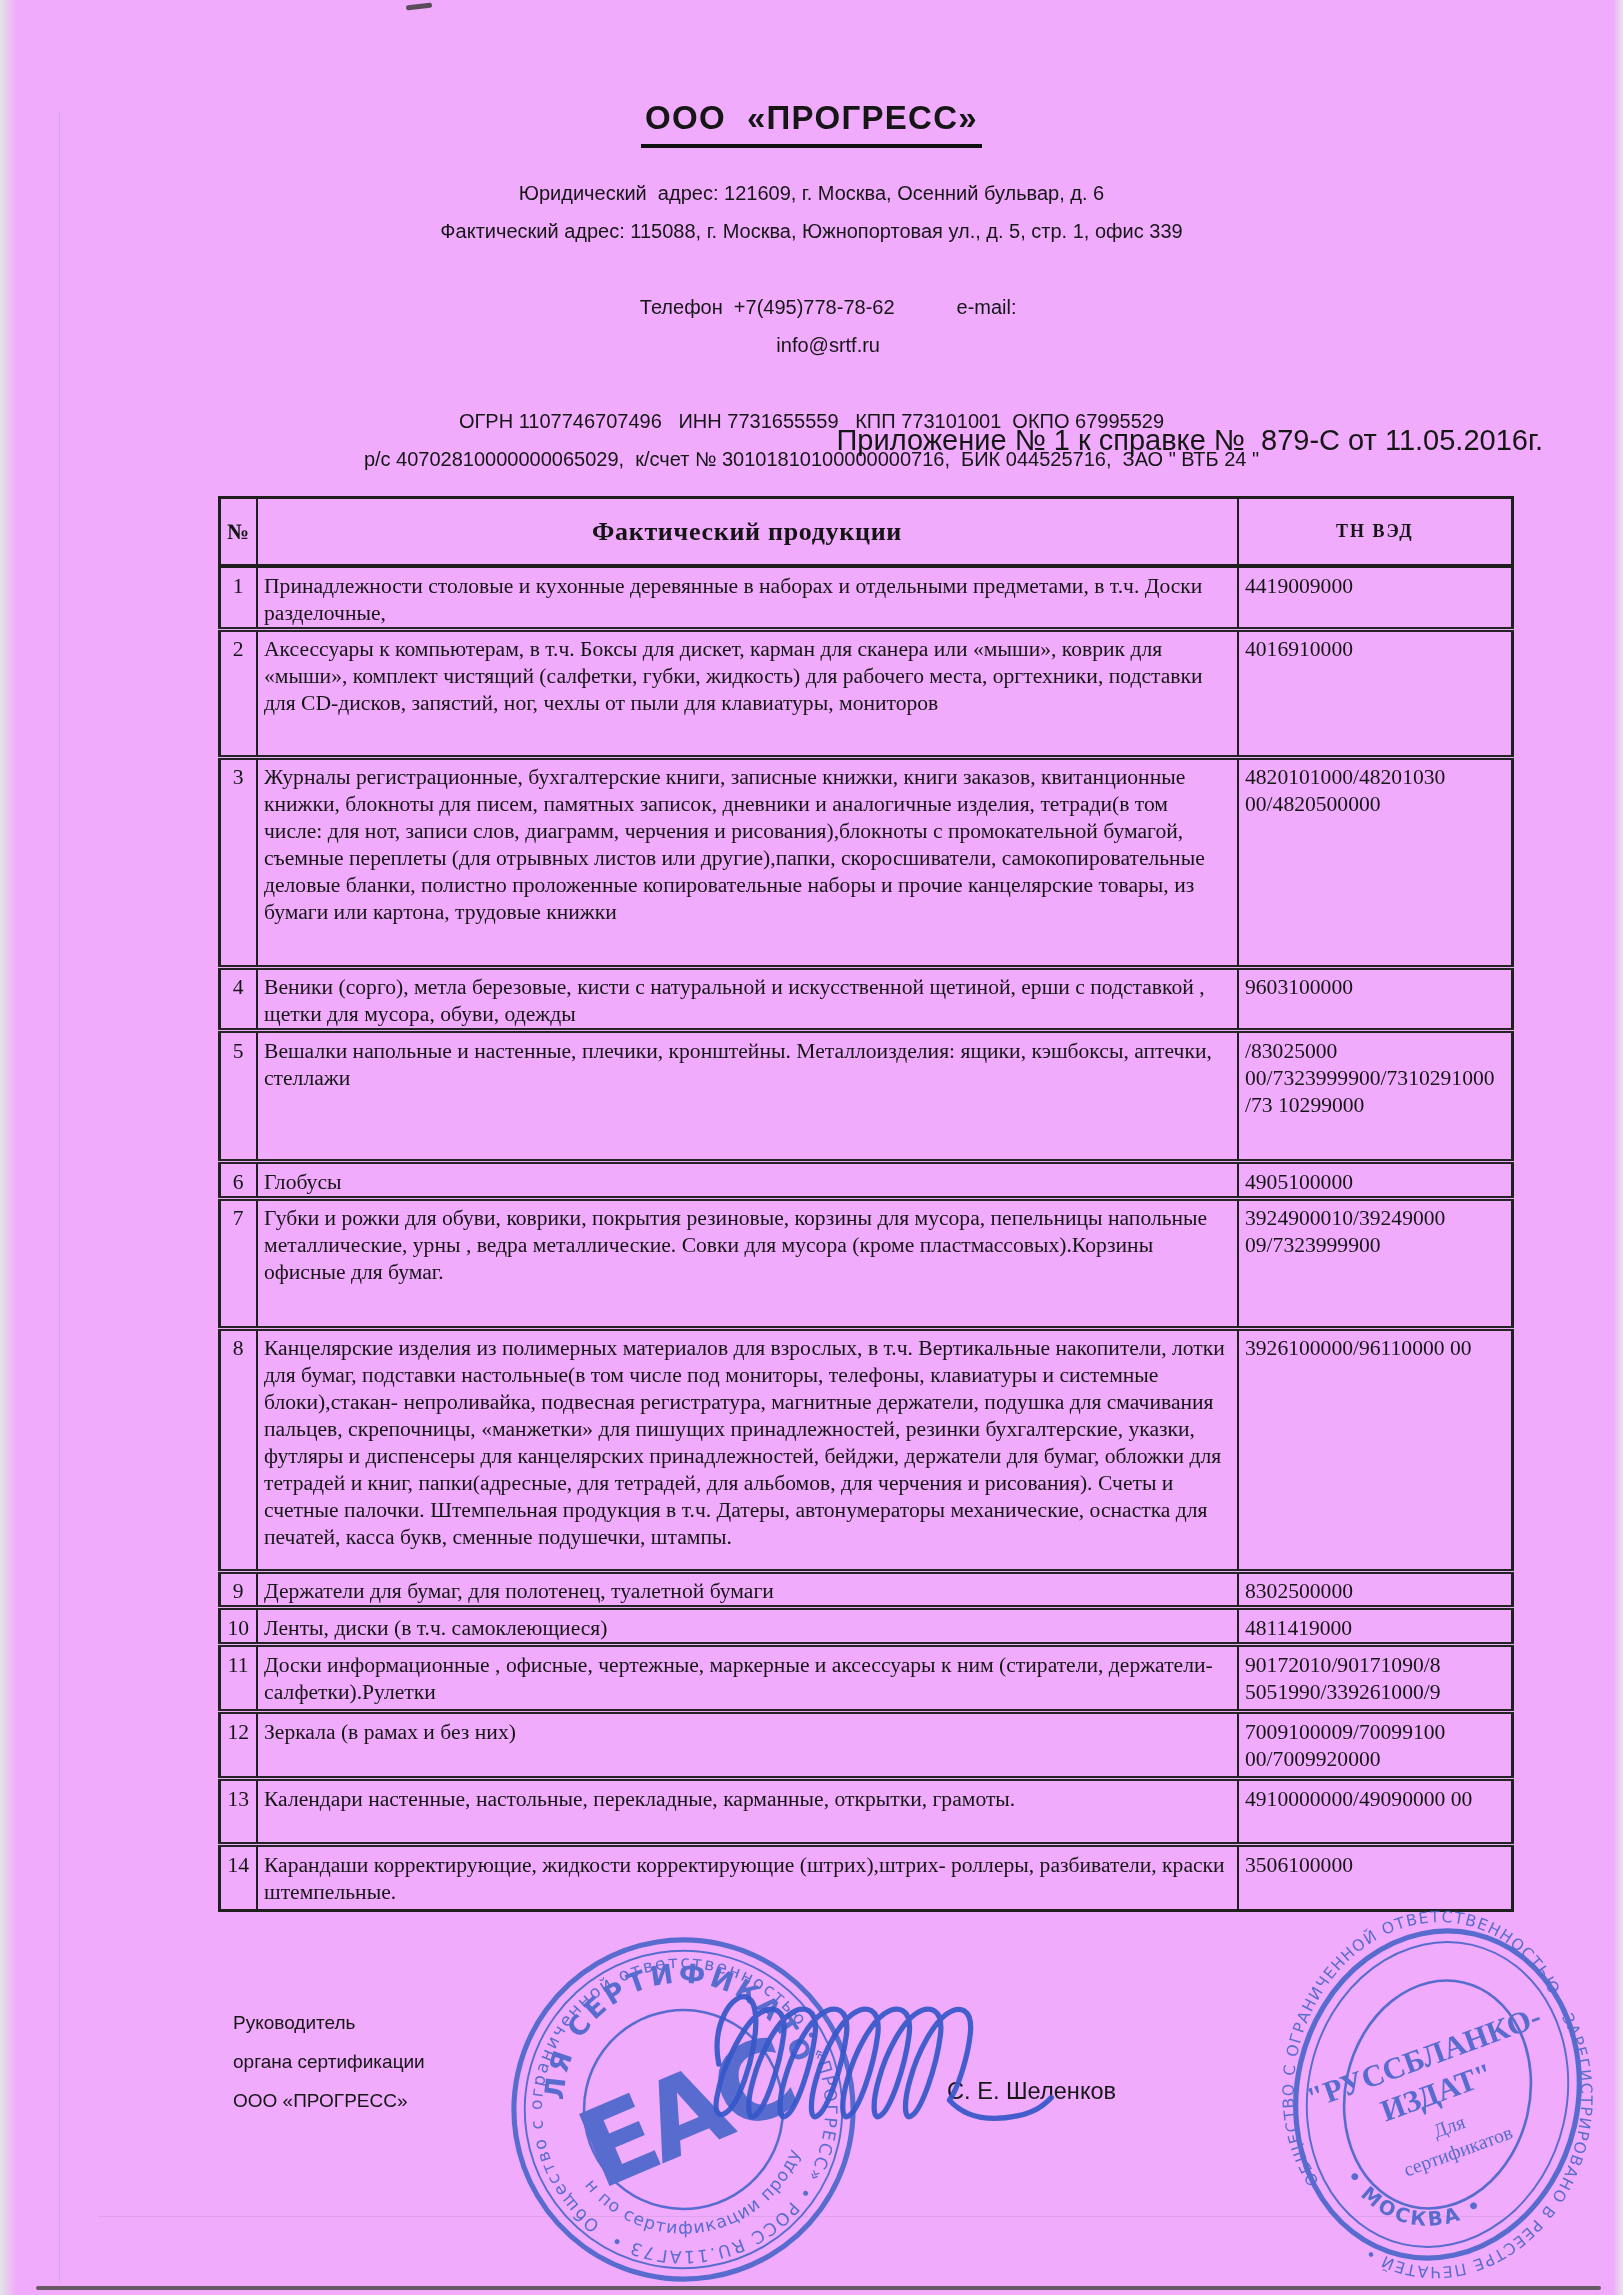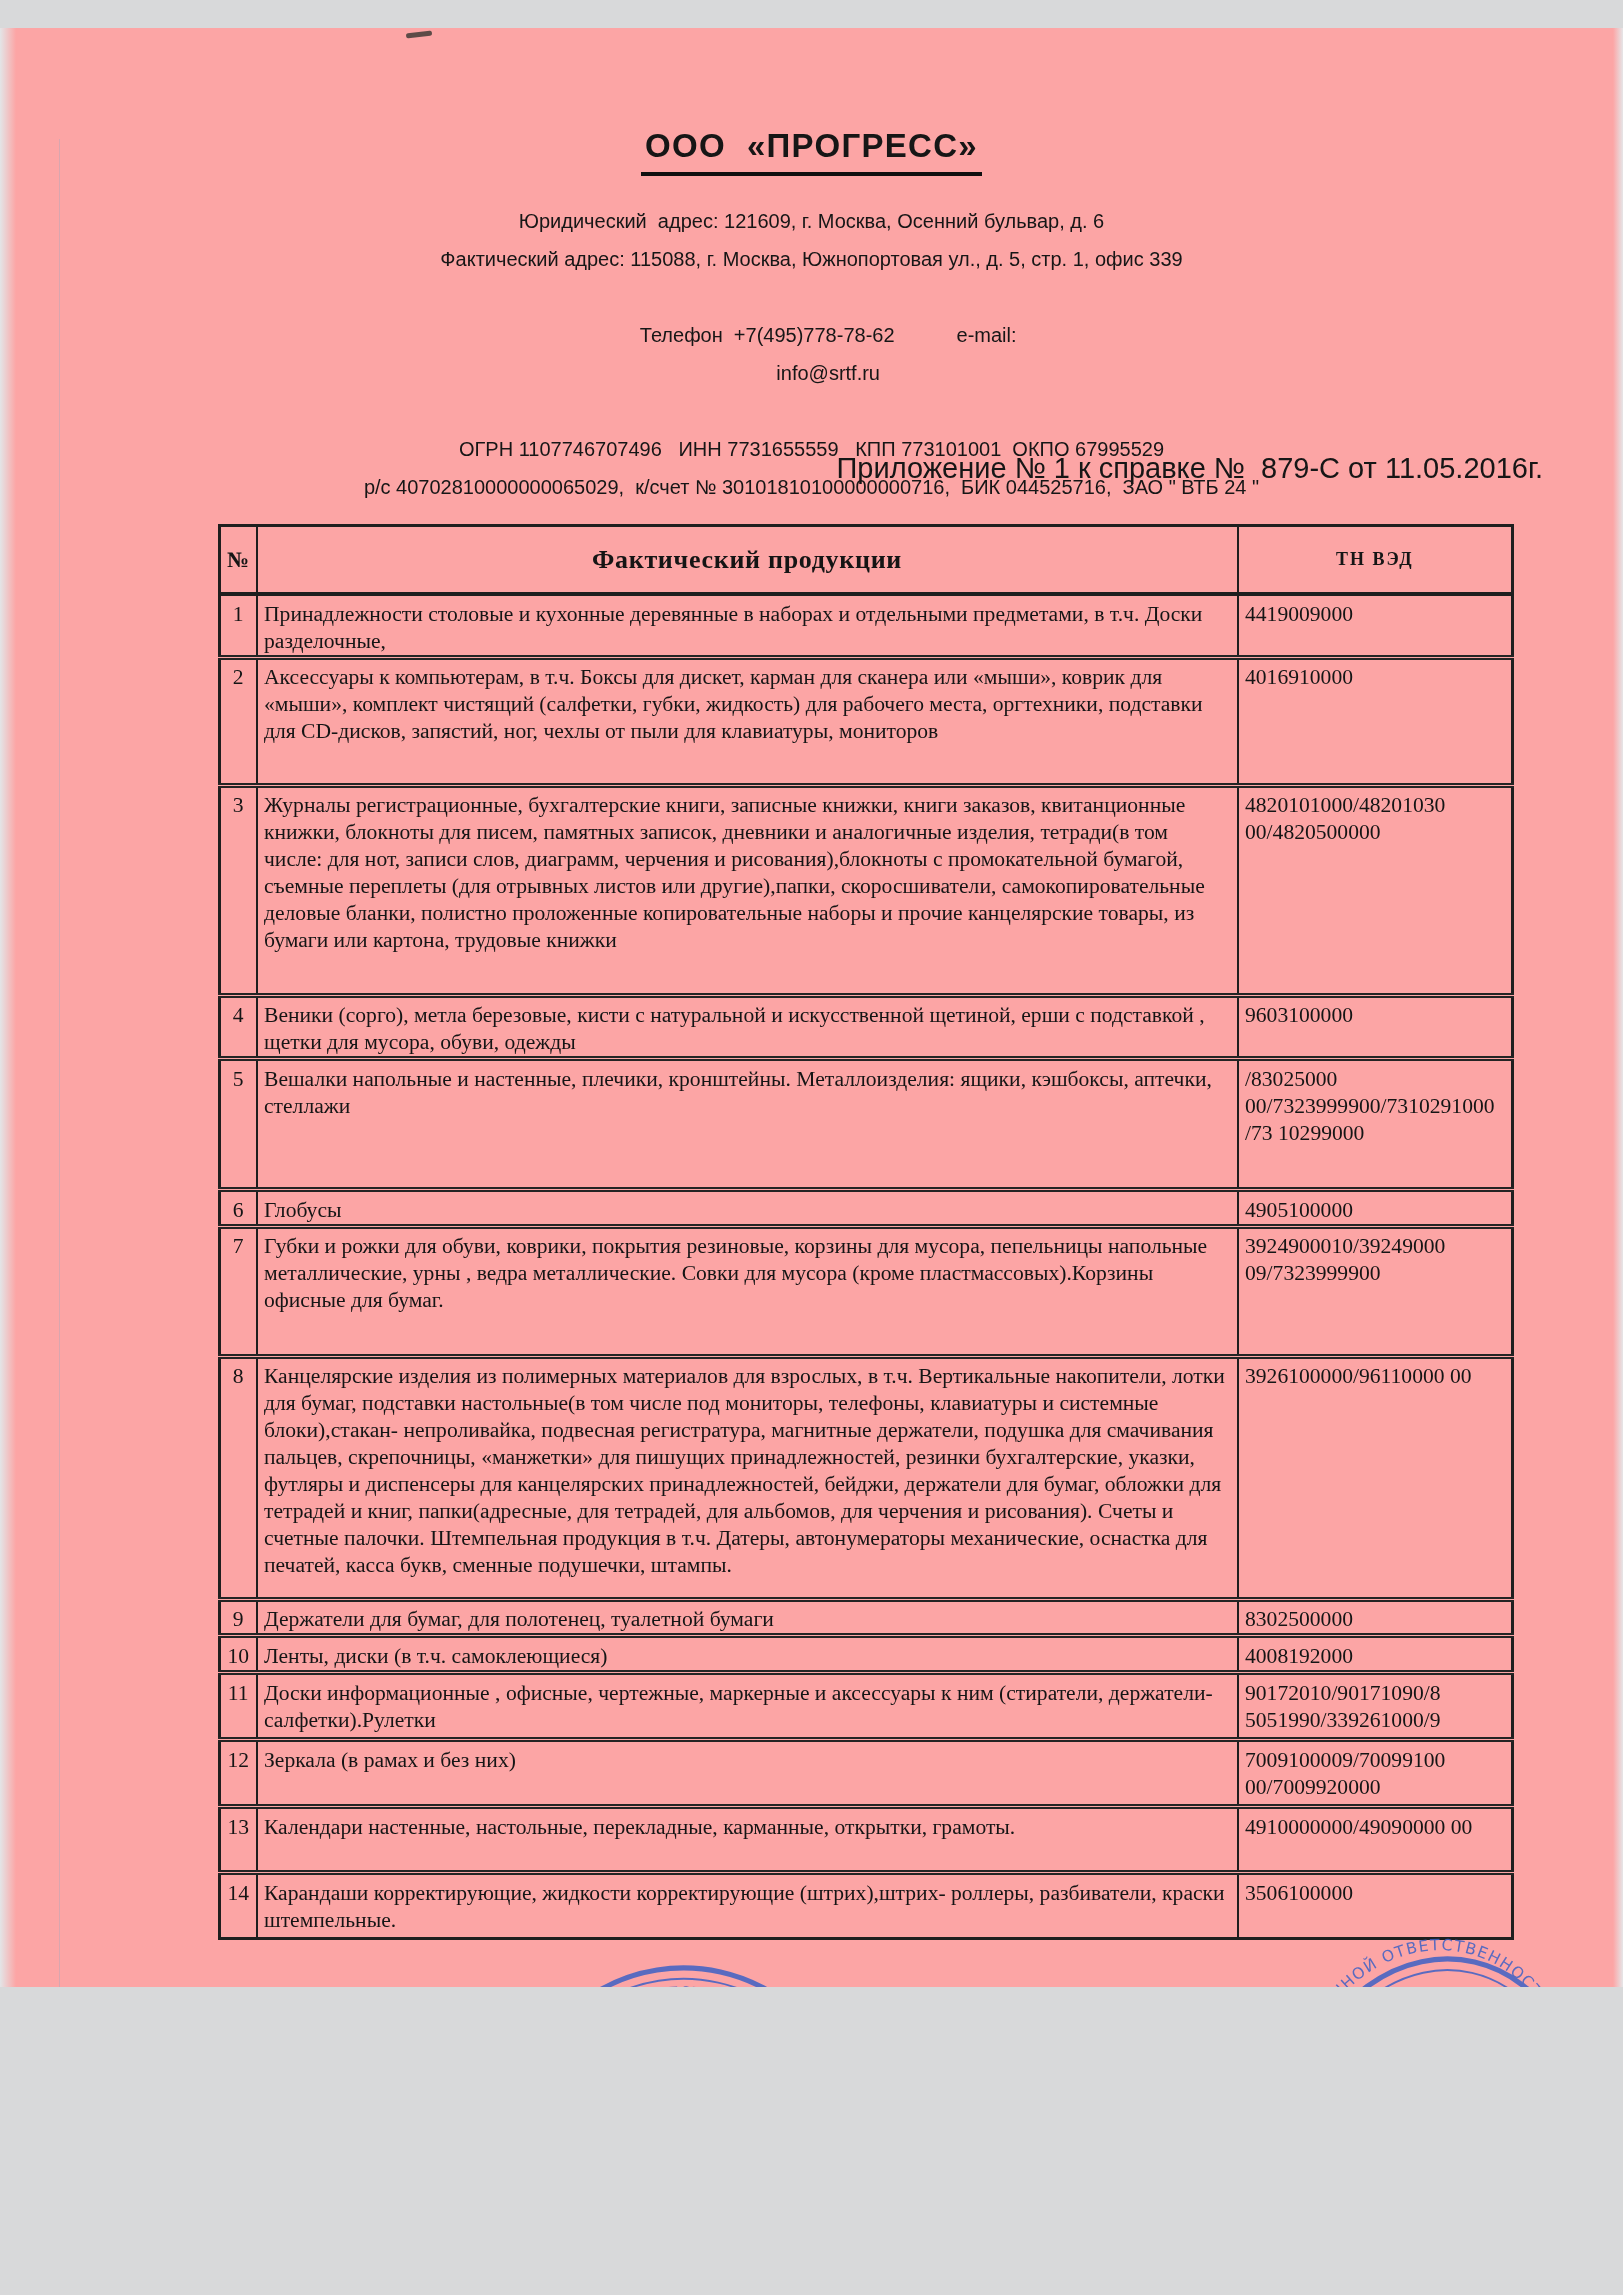--- a/index.html
+++ b/index.html
@@ -1,17 +1,17 @@
 <!DOCTYPE html>
 <html style="font-size:10.5px"><head>
 <meta charset="utf-8">
 <style>
   html,body{margin:0;padding:0;background:#d8d9da;}
-  .page{position:relative;width:1623px;height:1959px;background:#fca5a5;overflow:hidden;
-        font-family:"Liberation Sans",sans-serif;color:#161616;margin-top:28px;}
+  .page{position:relative;width:1623px;height:2295px;background:#f0abfc;overflow:hidden;
+        font-family:"Liberation Sans",sans-serif;color:#161616;}
 
   
   .edge-left{position:absolute;left:0;top:0;width:15.7px;height:100%;
     background:linear-gradient(90deg,#e3e5e7,rgba(251,251,248,0));}
   .edge-right{position:absolute;right:0;top:0;width:10.5px;height:100%;
     background:linear-gradient(270deg,#e5e6e8,rgba(251,251,248,0));}
   .scan-vline{position:absolute;left:59px;top:111px;width:1.3px;height:2172px;
     background:rgba(150,168,195,.35);}
   .bottom-scan-line{position:absolute;left:36px;top:2286px;width:1565px;height:3.9px;
     background:#45443e;opacity:.8;border-radius:2px;}
@@ -143,21 +143,21 @@
           <td class="col-code">3926100000/96110000 00</td>
         </tr>
         <tr style="height: 28px;">
           <td class="col-num">9</td>
           <td class="col-name">Держатели для бумаг, для полотенец,  туалетной бумаги</td>
           <td class="col-code">8302500000</td>
         </tr>
         <tr style="height: 32px;">
           <td class="col-num">10</td>
           <td class="col-name">Ленты, диски (в т.ч. самоклеющиеся)</td>
-          <td class="col-code">4008192000</td>
+          <td class="col-code">4811419000</td>
         </tr>
         <tr style="height: 67px;">
           <td class="col-num">11</td>
           <td class="col-name">Доски информационные , офисные, чертежные, маркерные и аксессуары к ним (стиратели, держатели-салфетки).Рулетки</td>
           <td class="col-code">90172010/90171090/8
 5051990/339261000/9</td>
         </tr>
         <tr style="height: 67px;">
           <td class="col-num">12</td>
           <td class="col-name">Зеркала (в рамах и без них)</td>

